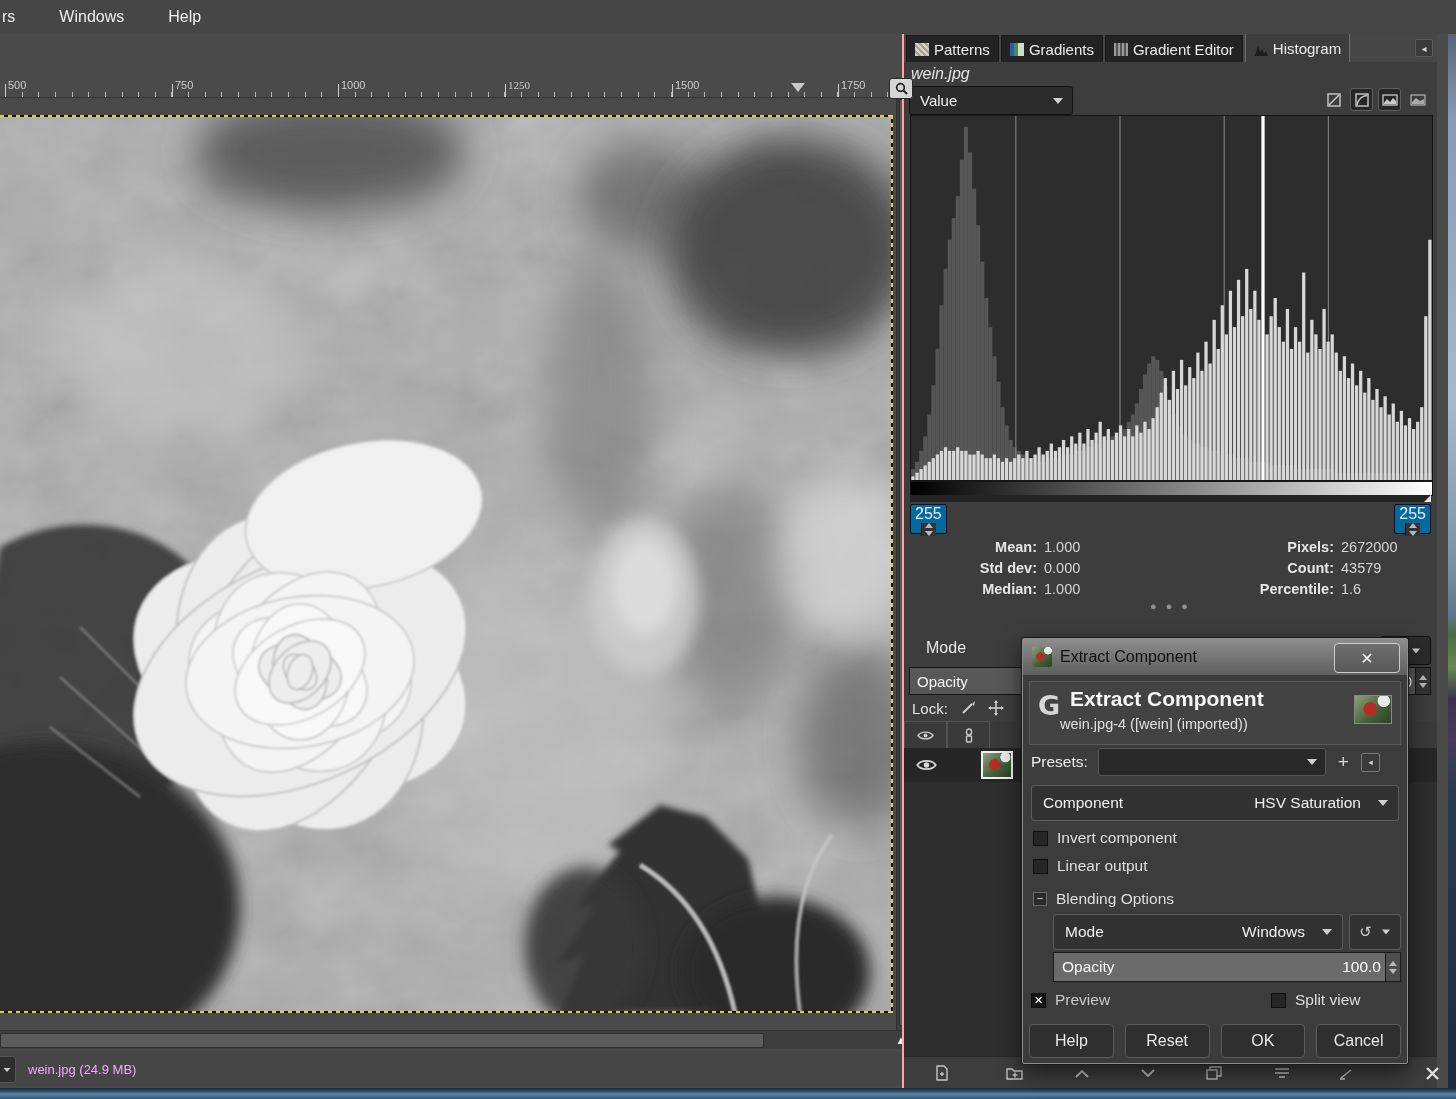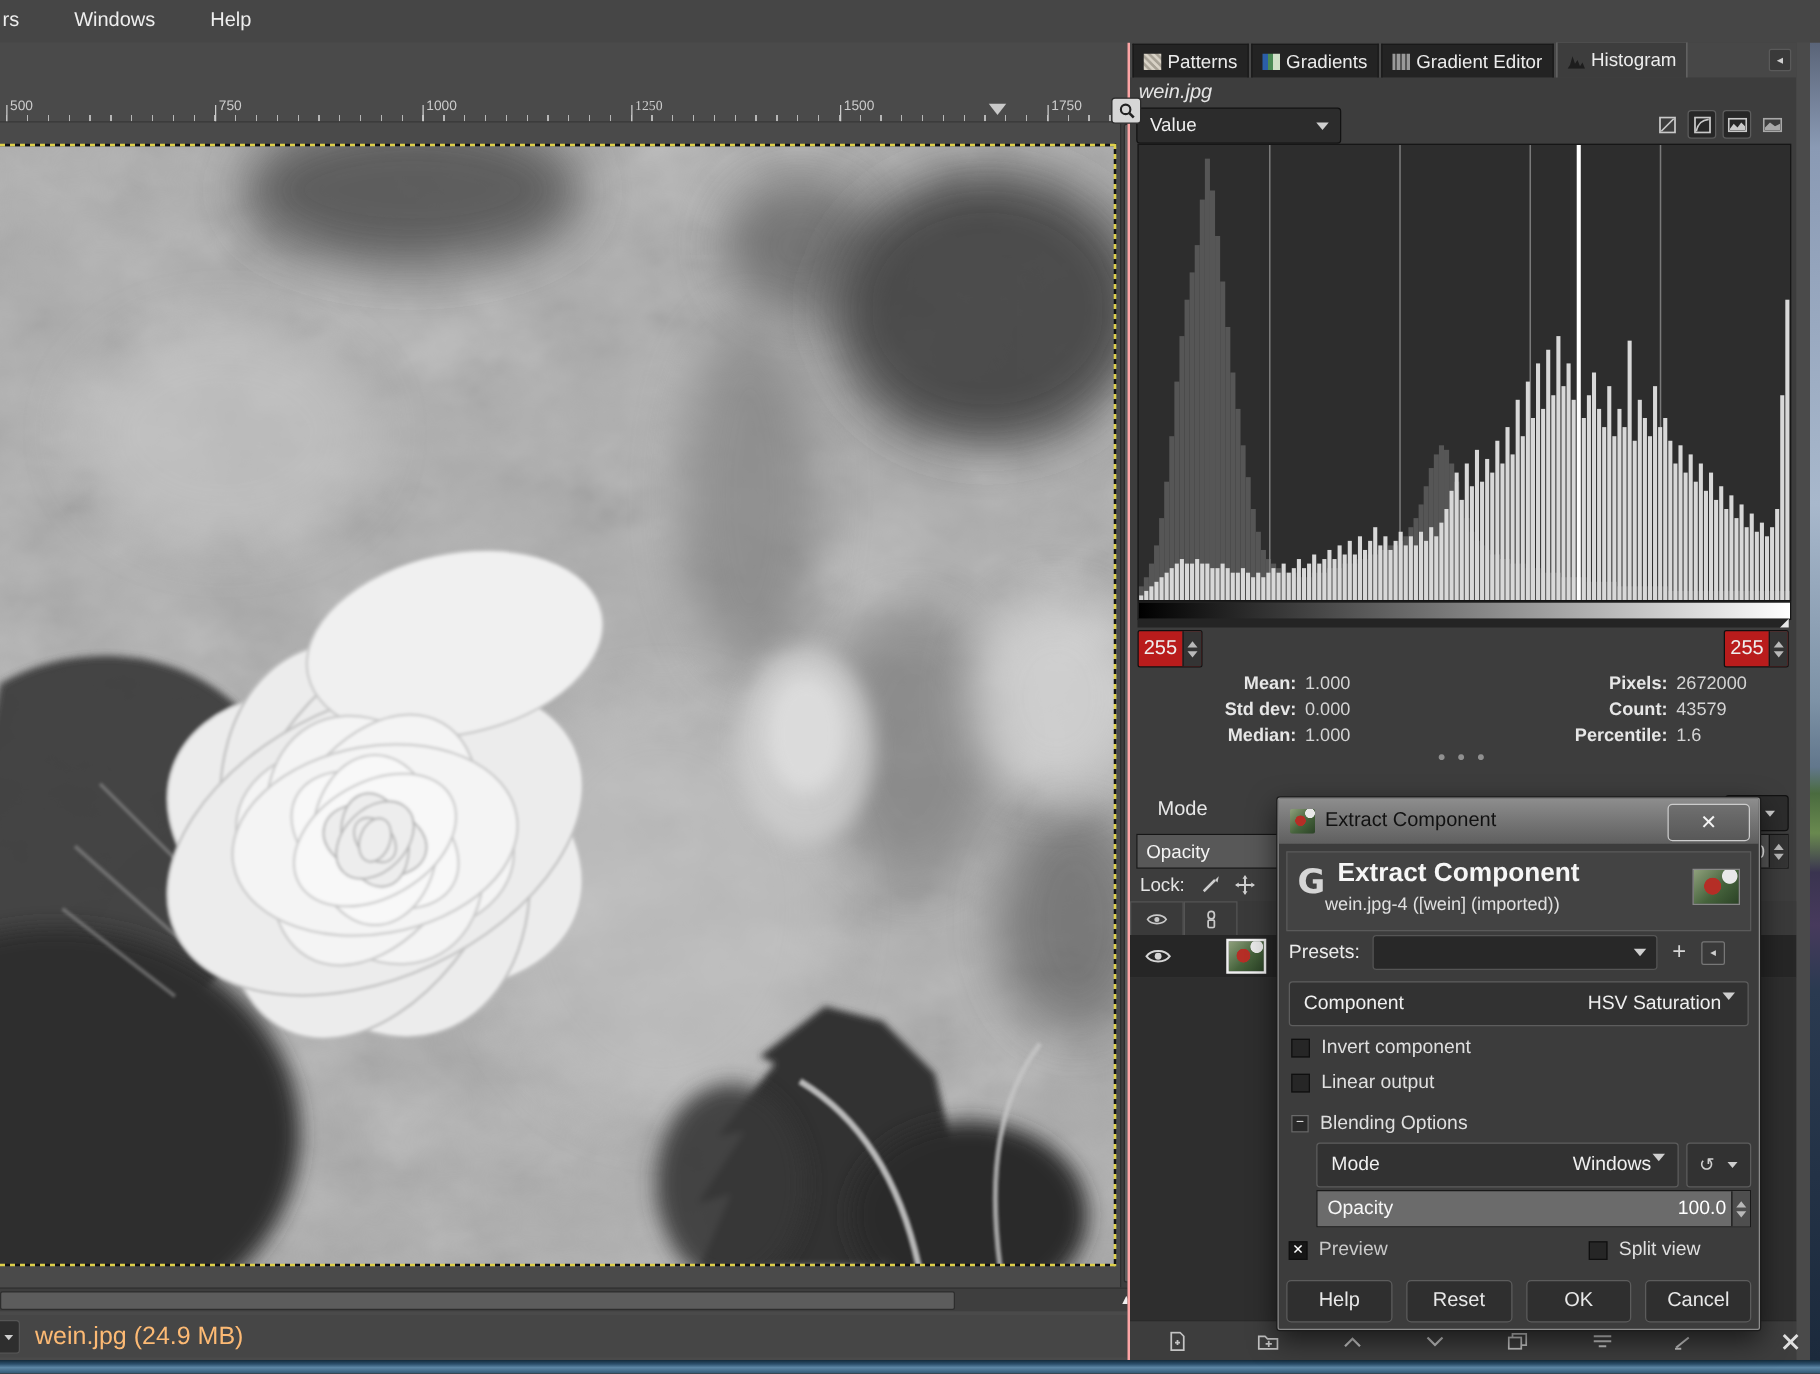--- a/index.html
+++ b/index.html
@@ -36,21 +36,21 @@
   .vscroll .thumb{position:absolute;left:2px;right:2px;top:2px;bottom:4px;background:#5c5c5c;border:1px solid #2d2d2d;border-radius:2px;}
   .hscroll{left:0;top:1030px;width:911px;height:18px;background:#3e3e3e;border-top:1px solid #303030;}
   .hscroll .thumb{position:absolute;left:0;top:2px;height:13px;width:762px;background:#5c5c5c;border:1px solid #2d2d2d;border-radius:2px;}
   .nav-btn{position:absolute;right:2px;top:1px;width:16px;height:15px;display:flex;align-items:center;justify-content:center;
     color:#f0f0f0;font-size:11px;}
 
   
   .statusbar{left:0;top:1052px;width:911px;height:34px;background:#464646;display:flex;align-items:center;}
   .status-combo{position:absolute;left:-8px;top:4px;width:22px;height:25px;background:#2e2e2e;border:1px solid #555;border-radius:3px;}
   .status-combo .chev{position:absolute;right:3px;top:10px;}
-  .status-text{margin-left:28px;font-size:20px;color:#fdba74;}
+  .status-text{margin-left:28px;font-size:13px;color:#f0abfc;}
   .taskbar-strip{left:0;top:1088px;width:1456px;height:11px;
     background:linear-gradient(180deg,#132a3a 0%,#2c506c 30%,#5d87a5 55%,#2f5571 100%);z-index:6;}
 
   
   .dock{left:882px;top:34px;width:533px;height:1054px;background:#3d3d3d;border-left:2px solid #fca5a5;z-index:2;margin-left:20px;}
   .right-strip{left:1448px;top:34px;width:8px;height:1054px;z-index:1;
     background:linear-gradient(180deg,#5a6478 0%,#8a9ab4 8%,#a8b8cc 35%,#7d92a6 50%,#62778c 55%,#4a6b3f 57%,#69894f 60%,#3a3450 63%,#473a5c 67%,#2a3a50 72%,#1c2a3c 100%);}
 
   .dock-tabbar{position:absolute;left:0;top:0;width:100%;height:28px;background:#474747;display:flex;align-items:flex-end;}
   .dock-tab{height:26px;display:flex;align-items:center;gap:5px;padding:0 8px;background:#232323;color:#ececec;
@@ -66,21 +66,21 @@
   .histo-btns{position:absolute;right:8px;top:54px;display:flex;gap:5px;}
   .hbtn{width:21px;height:21px;display:flex;align-items:center;justify-content:center;border-radius:3px;border:1px solid transparent;}
   .hbtn.pressed{background:#272727;border-color:#5d5d5d;}
 
   .plot{position:absolute;left:6px;top:81px;width:521px;height:364px;background:#2d2d2d;border:1px solid #161616;}
   .plot svg{position:absolute;left:0;top:0;width:100%;height:100%;}
   .grad-strip{position:absolute;left:6px;top:447px;width:521px;height:13px;background:linear-gradient(90deg,#000,#fff);border:1px solid #161616;}
   .grad-handles{position:absolute;left:6px;top:461px;width:521px;height:7px;background:#242424;}
   .grad-handles .h-r{position:absolute;right:0;bottom:0;width:0;height:0;border-left:7px solid transparent;border-bottom:7px solid #e8e8e8;}
 
-  .spinbox{position:absolute;top:470px;height:28px;background:#b91c1c;border:1px solid #101010;display:flex;align-items:center;border-radius:2px;}
+  .spinbox{position:absolute;top:470px;height:28px;background:#0369a1;border:1px solid #101010;display:flex;align-items:center;border-radius:2px;flex-direction:column;}
   .spinbox .val{font-size:16px;color:#efefef;padding:0 4px;}
   .spin-col{width:14px;height:100%;background:#343434;display:flex;flex-direction:column;align-items:center;justify-content:center;gap:3px;border-left:1px solid #181818;}
   .tri-up{width:0;height:0;border-left:4px solid transparent;border-right:4px solid transparent;border-bottom:5px solid #b9b9b9;}
   .tri-dn{width:0;height:0;border-left:4px solid transparent;border-right:4px solid transparent;border-top:5px solid #b9b9b9;}
   .chev{width:0;height:0;border-left:5px solid transparent;border-right:5px solid transparent;border-top:6px solid #cfcfcf;display:inline-block;}
 
   .stats{position:absolute;left:0;top:505px;width:100%;}
   .stat-row{position:absolute;height:21px;font-size:14.5px;white-space:nowrap;}
   .stat-label{font-weight:bold;color:#e6e6e6;}
   .stat-value{color:#d4d4d4;margin-left:7px;}
@@ -132,21 +132,21 @@
   .presets-row{position:absolute;left:8px;top:109px;width:368px;height:28px;display:flex;align-items:center;}
   .presets-label{font-size:15.5px;color:#ececec;}
   .presets-combo{margin-left:10px;width:226px;height:26px;background:#282828;border:1px solid #555;border-radius:3px;position:relative;}
   .presets-combo .chev{position:absolute;right:8px;top:10px;}
   .plus-btn{margin-left:12px;font-size:19px;color:#d6d6d6;}
   .mini-btn{margin-left:12px;width:17px;height:17px;border:1px solid #777;border-radius:2px;color:#cfcfcf;font-size:9px;
     display:flex;align-items:center;justify-content:center;background:#3a3a3a;}
 
   .combo-wide{position:absolute;background:#323232;border:1px solid #5d5d5d;border-radius:3px;display:flex;align-items:center;font-size:15.5px;color:#efefef;}
   .combo-wide .cw-label{margin-left:11px;}
-  .combo-wide .cw-value{margin-left:auto;margin-right:10px;display:flex;gap:1px;}
+  .combo-wide .cw-value{margin-left:auto;margin-right:10px;display:flex;align-items:center;gap:17px;}
   .component-combo{left:8px;top:146px;width:366px;height:34px;}
   .mode-combo{left:30px;top:275px;width:288px;height:34px;}
   .mode-aux{position:absolute;left:326px;top:275px;width:50px;height:34px;background:#323232;border:1px solid #5d5d5d;border-radius:3px;
     display:flex;align-items:center;justify-content:space-evenly;color:#cfcfcf;font-size:15px;}
 
   .chk-row{position:absolute;display:flex;align-items:center;gap:9px;font-size:15.5px;color:#dfdfdf;}
   .chk{width:13px;height:13px;background:#262626;border:1px solid #0f0f0f;flex:none;}
   .chk.checked{background:#161616;color:#ffffff;font-size:11px;font-weight:bold;display:flex;align-items:center;justify-content:center;line-height:1;}
   .exp-box{width:12px;height:12px;background:#2a2a2a;border:1px solid #6a6a6a;color:#e8e8e8;font-size:11px;line-height:10px;text-align:center;flex:none;}
 

